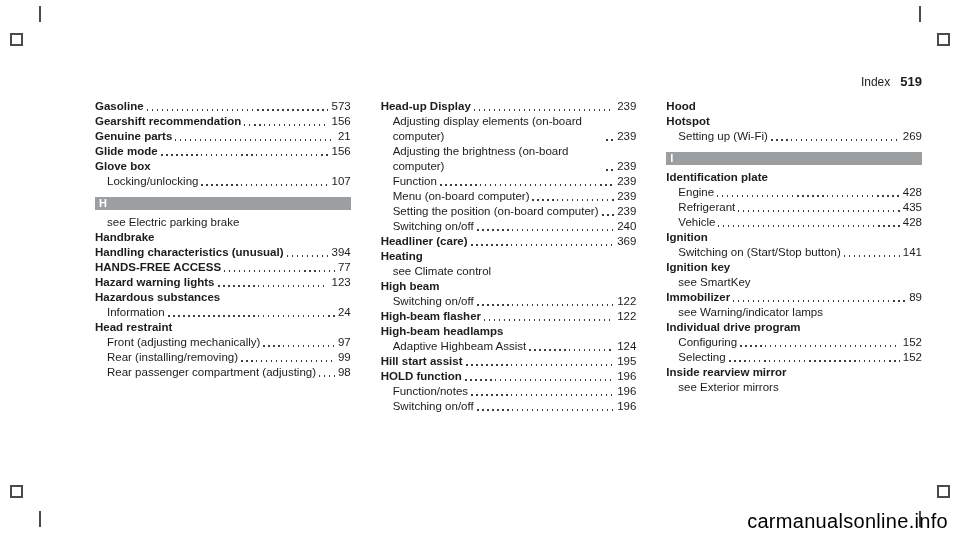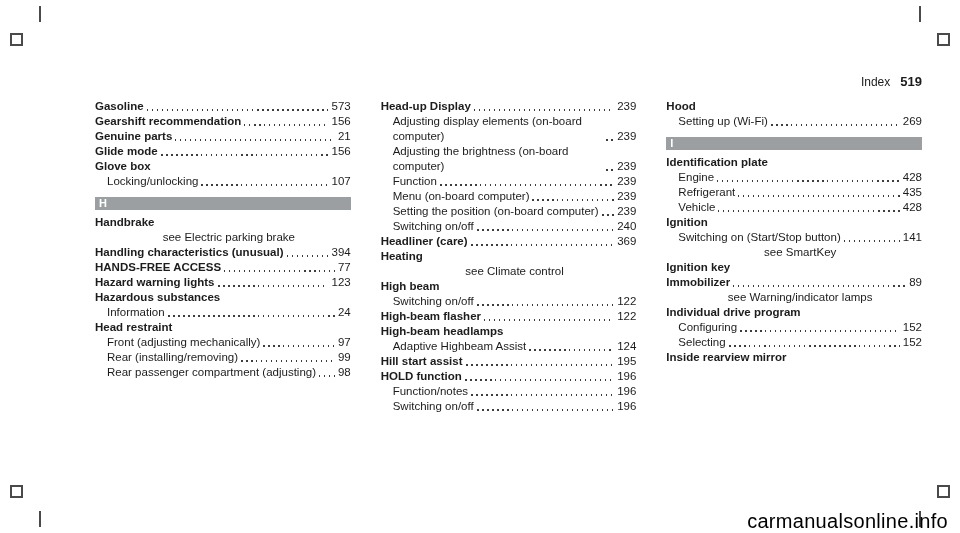--- a/index.html
+++ b/index.html
@@ -45,21 +45,21 @@
     left: 95px;
     right: 38px;
     display: flex;
     gap: 30px;
   }
   .col { flex: 1 1 0; font-size: 11.5px; line-height: 15px; min-width: 0; }
 
   .entry { display: flex; align-items: flex-end; }
   .entry .lbl { min-width: 0; }
   .entry.main > .lbl { font-weight: bold; }
-  .entry.sub, .entry.see { padding-left: 12px; justify-content: center; }
+  .entry.sub, .entry.see { padding-left: 12px; }
   .pg { white-space: nowrap; }
   .dots {
     flex: 1 1 8px;
     min-width: 8px;
     height: 2px;
     margin: 0 3px 3px 3px;
     align-self: flex-end;
     background-image: repeating-linear-gradient(to right,
       #3d3d3d 0px, #3d3d3d 1.5px, transparent 1.5px, transparent 5px);
   }
@@ -123,25 +123,25 @@
         </div>
         <div class="entry main">
           <span class="lbl">Glove box</span>
         </div>
         <div class="entry sub">
           <span class="lbl">Locking/unlocking</span>
           <span class="dots"></span>
           <span class="pg">107</span>
         </div>
         <div class="sec-bar" style="background: rgb(155, 159, 161);"><span>H</span></div>
+        <div class="entry see">
+          <span class="lbl">see Electric parking brake</span>
+        </div>
         <div class="entry main">
           <span class="lbl">Handbrake</span>
-        </div>
-        <div class="entry see">
-          <span class="lbl">see Electric parking brake</span>
         </div>
         <div class="entry main">
           <span class="lbl">Handling characteristics (unusual)</span>
           <span class="dots"></span>
           <span class="pg">394</span>
         </div>
         <div class="entry main">
           <span class="lbl">HANDS-FREE ACCESS</span>
           <span class="dots"></span>
           <span class="pg">77</span>
@@ -264,20 +264,23 @@
         <div class="entry sub">
           <span class="lbl">Switching on/off</span>
           <span class="dots"></span>
           <span class="pg">196</span>
         </div>
       </div>
     <div class="col">
         <div class="entry main">
           <span class="lbl">Hood</span>
         </div>
+        <div class="entry main">
+          <span class="lbl">Hotspot</span>
+        </div>
         <div class="entry sub">
           <span class="lbl">Setting up (Wi-Fi)</span>
           <span class="dots"></span>
           <span class="pg">269</span>
         </div>
         <div class="sec-bar" style="background: rgb(155, 159, 161);"><span>I</span></div>
         <div class="entry main">
           <span class="lbl">Identification plate</span>
         </div>
         <div class="entry sub">
@@ -296,27 +299,27 @@
           <span class="pg">428</span>
         </div>
         <div class="entry main">
           <span class="lbl">Ignition</span>
         </div>
         <div class="entry sub">
           <span class="lbl">Switching on (Start/Stop button)</span>
           <span class="dots"></span>
           <span class="pg">141</span>
         </div>
+        <div class="entry main">
+          <span class="lbl">Ignition key</span>
+        </div>
         <div class="entry see">
           <span class="lbl">see SmartKey</span>
         </div>
         <div class="entry main">
-          <span class="lbl">Ignition key</span>
-        </div>
-        <div class="entry main">
           <span class="lbl">Immobilizer</span>
           <span class="dots"></span>
           <span class="pg">89</span>
         </div>
         <div class="entry see">
           <span class="lbl">see Warning/indicator lamps</span>
         </div>
         <div class="entry main">
           <span class="lbl">Individual drive program</span>
         </div>
@@ -325,19 +328,22 @@
           <span class="dots"></span>
           <span class="pg">152</span>
         </div>
         <div class="entry sub">
           <span class="lbl">Selecting</span>
           <span class="dots"></span>
           <span class="pg">152</span>
         </div>
         <div class="entry main">
           <span class="lbl">Inside rearview mirror</span>
+        </div>
+        <div class="entry see">
+          <span class="lbl">see Exterior mirrors</span>
         </div>
       </div>
   </div>
 
   <div class="watermark" style="color: #000000;">carmanualsonline.info</div>
 
 </div>
 
 </body></html>

